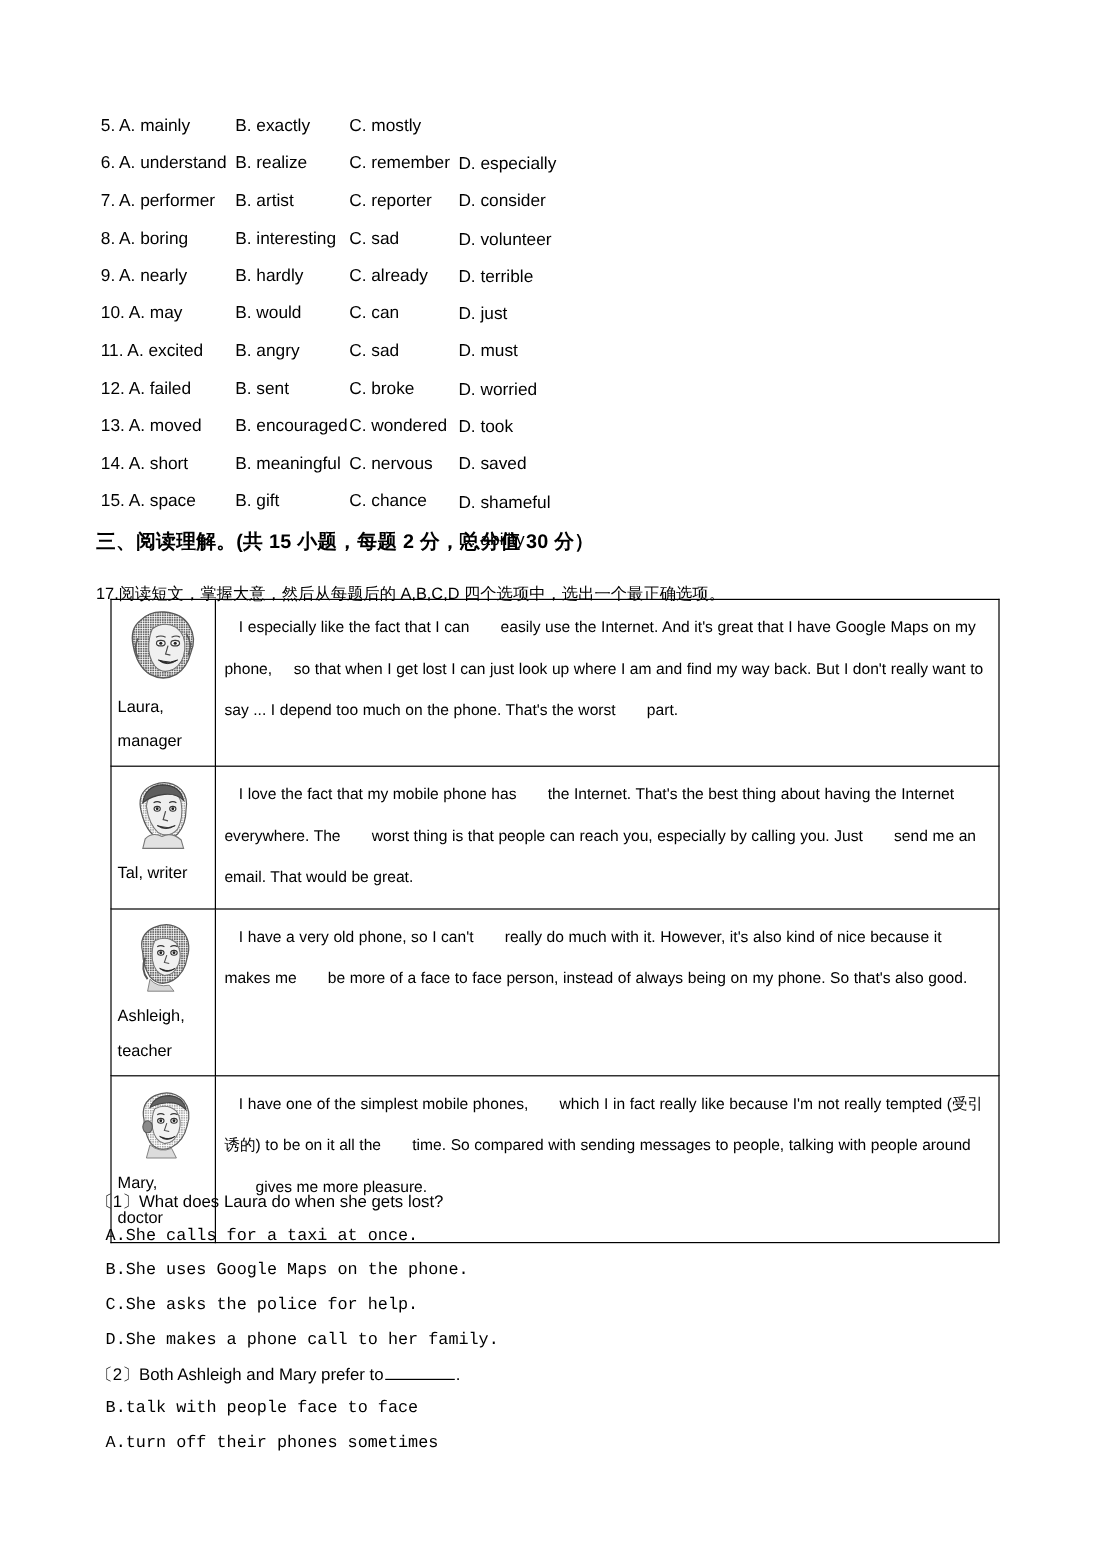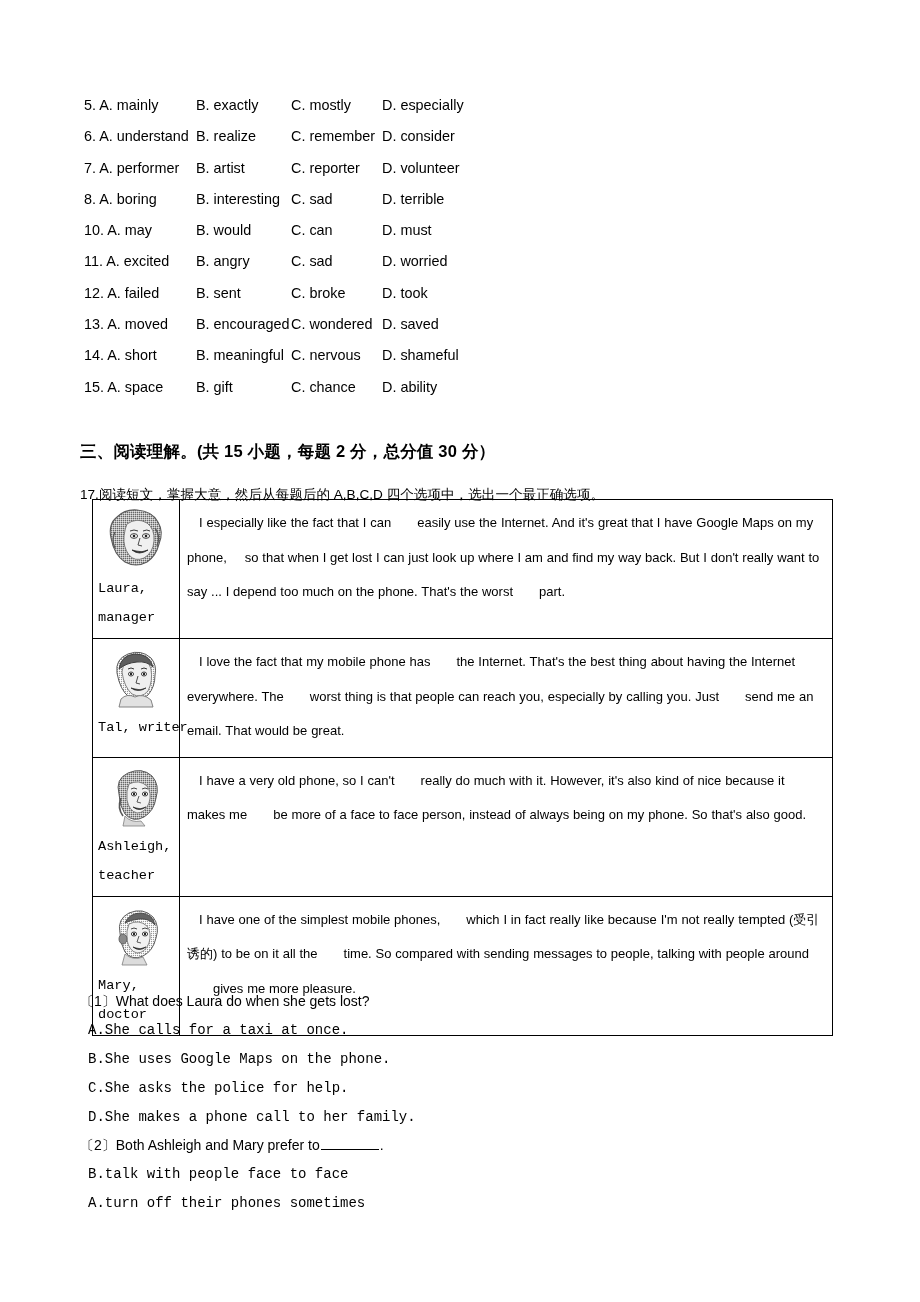--- a/index.html
+++ b/index.html
@@ -37,21 +37,21 @@
     position: relative;
   }
   .cl-num {
     position: absolute;
     left: 0;
     width: 110px;
     text-align: left;
   }
   .cl-b { position: absolute; left: 112px; }
   .cl-c { position: absolute; left: 207px; }
-  .cl-d { position: absolute; left: 298px; }
+  .cl-d { position: absolute; left: 298px; margin-top: 32px; }
 
   
   .section-heading {
     position: absolute;
     left: 80px;
     top: 441px;
     font-size: 16.5px;
     font-weight: bold;
     letter-spacing: 0.2px;
     white-space: nowrap;
@@ -91,21 +91,20 @@
     width: 64px;
     height: 62px;
     margin: 4px 0 4px 10px;
     display: block;
   }
   .who-name {
     font-size: 13.6px;
     line-height: 29px;
     padding-left: 5px;
     white-space: nowrap;
-    font-family: Liberation Mono, monospace;
   }
   .text-cell {
     padding: 6px 6px 8px 7px !important;
   }
   .passage-text {
     font-size: 13px;
     line-height: 34.5px;
     text-indent: 12px;
     word-spacing: 0.2px;
   }
@@ -161,20 +160,26 @@
       <span class="cl-num">7. A. performer</span>
       <span class="cl-b">B. artist</span>
       <span class="cl-c">C. reporter</span>
       <span class="cl-d">D. volunteer</span>
     </div>
     <div class="cloze-row">
       <span class="cl-num">8. A. boring</span>
       <span class="cl-b">B. interesting</span>
       <span class="cl-c">C. sad</span>
       <span class="cl-d">D. terrible</span>
+    </div>
+    <div class="cloze-row">
+      <span class="cl-num">9. A. nearly</span>
+      <span class="cl-b">B. hardly</span>
+      <span class="cl-c">C. already</span>
+      <span class="cl-d">D. just</span>
     </div>
     <div class="cloze-row">
       <span class="cl-num">10. A. may</span>
       <span class="cl-b">B. would</span>
       <span class="cl-c">C. can</span>
       <span class="cl-d">D. must</span>
     </div>
     <div class="cloze-row">
       <span class="cl-num">11. A. excited</span>
       <span class="cl-b">B. angry</span>

